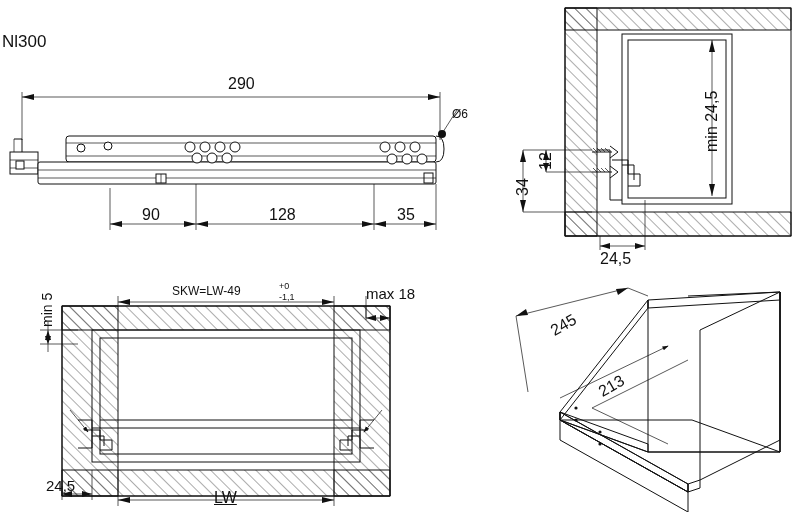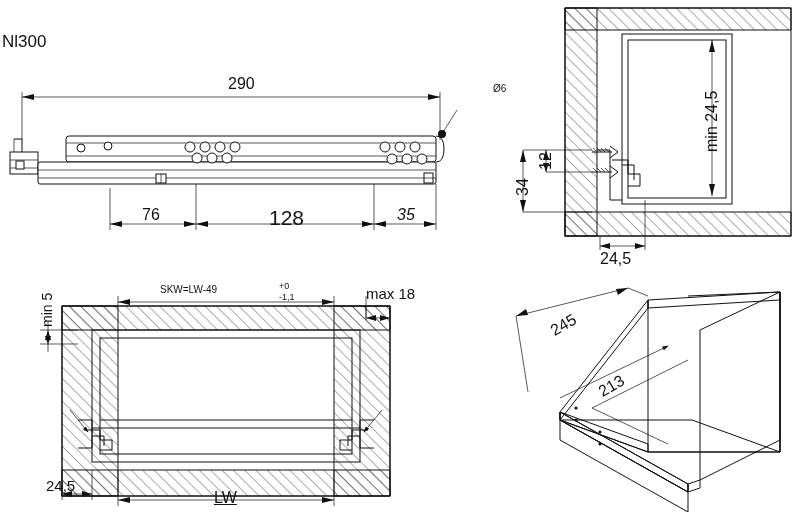--- a/index.html
+++ b/index.html
@@ -278,31 +278,31 @@
       <path d="M516,316 L528,315 L526,309 z" fill="#111"></path>
       <path d="M628,288 L616,289 L618,295 z" fill="#111"></path>
       <line class="thin" x1="516" y1="316" x2="528" y2="392"></line>
       <line class="thin" x1="628" y1="288" x2="648" y2="296"></line>
 
       <line class="thin" x1="560" y1="398" x2="668" y2="346" marker-end="url(#ar)"></line>
     </g>
   </svg>
 
   <div class="lbl" style="left:228px; top:76px; font-size:16px;text-align:right;">290</div>
-  <div class="lbl" style="left:452px; top:84px; font-size:10px;margin-left:41px;">Ø6</div>
-  <div class="lbl" style="left:142px; top:207px; font-size:16px;">76</div>
-  <div class="lbl" style="left:269px; top:207px; font-size:21px;">128</div>
-  <div class="lbl" style="left:397px; top:207px; font-size:16px;font-style:italic;">35</div>
+  <div class="lbl" style="left:452px; top:108px; font-size:12px;">Ø6</div>
+  <div class="lbl" style="left:142px; top:207px; font-size:16px;">90</div>
+  <div class="lbl" style="left:269px; top:207px; font-size:16px;">128</div>
+  <div class="lbl" style="left:397px; top:207px; font-size:16px;">35</div>
 
   <div class="lbl rot90" style="left:704px; top:152px; font-size:16px;">min 24,5</div>
   <div class="lbl rot90" style="left:515px; top:196px; font-size:16px;">34</div>
   <div class="lbl rot90" style="left:538px; top:170px; font-size:16px;">12</div>
   <div class="lbl" style="left:600px; top:251px; font-size:16px;">24,5</div>
 
-  <div class="lbl" style="left:160px; top:285px; font-size:10px;">SKW=LW-49</div>
+  <div class="lbl" style="left:172px; top:285px; font-size:12px;">SKW=LW-49</div>
   <div class="lbl tiny" style="left:279px; top:282px;">+0</div>
   <div class="lbl tiny" style="left:279px; top:293px;">-1,1</div>
   <div class="lbl" style="left:366px; top:286px; font-size:15px;">max 18</div>
   <div class="lbl rot90" style="left:40px; top:327px; font-size:14px;">min 5</div>
   <div class="lbl" style="left:46px; top:478px; font-size:15px;">24,5</div>
   <div class="lbl" style="left:214px; top:490px; font-size:16px;text-decoration:underline;">LW</div>
 
   <div class="lbl rot45" style="left:548px; top:325px; font-size:16px;">245</div>
   <div class="lbl rot45" style="left:596px; top:386px; font-size:16px;">213</div>
 

